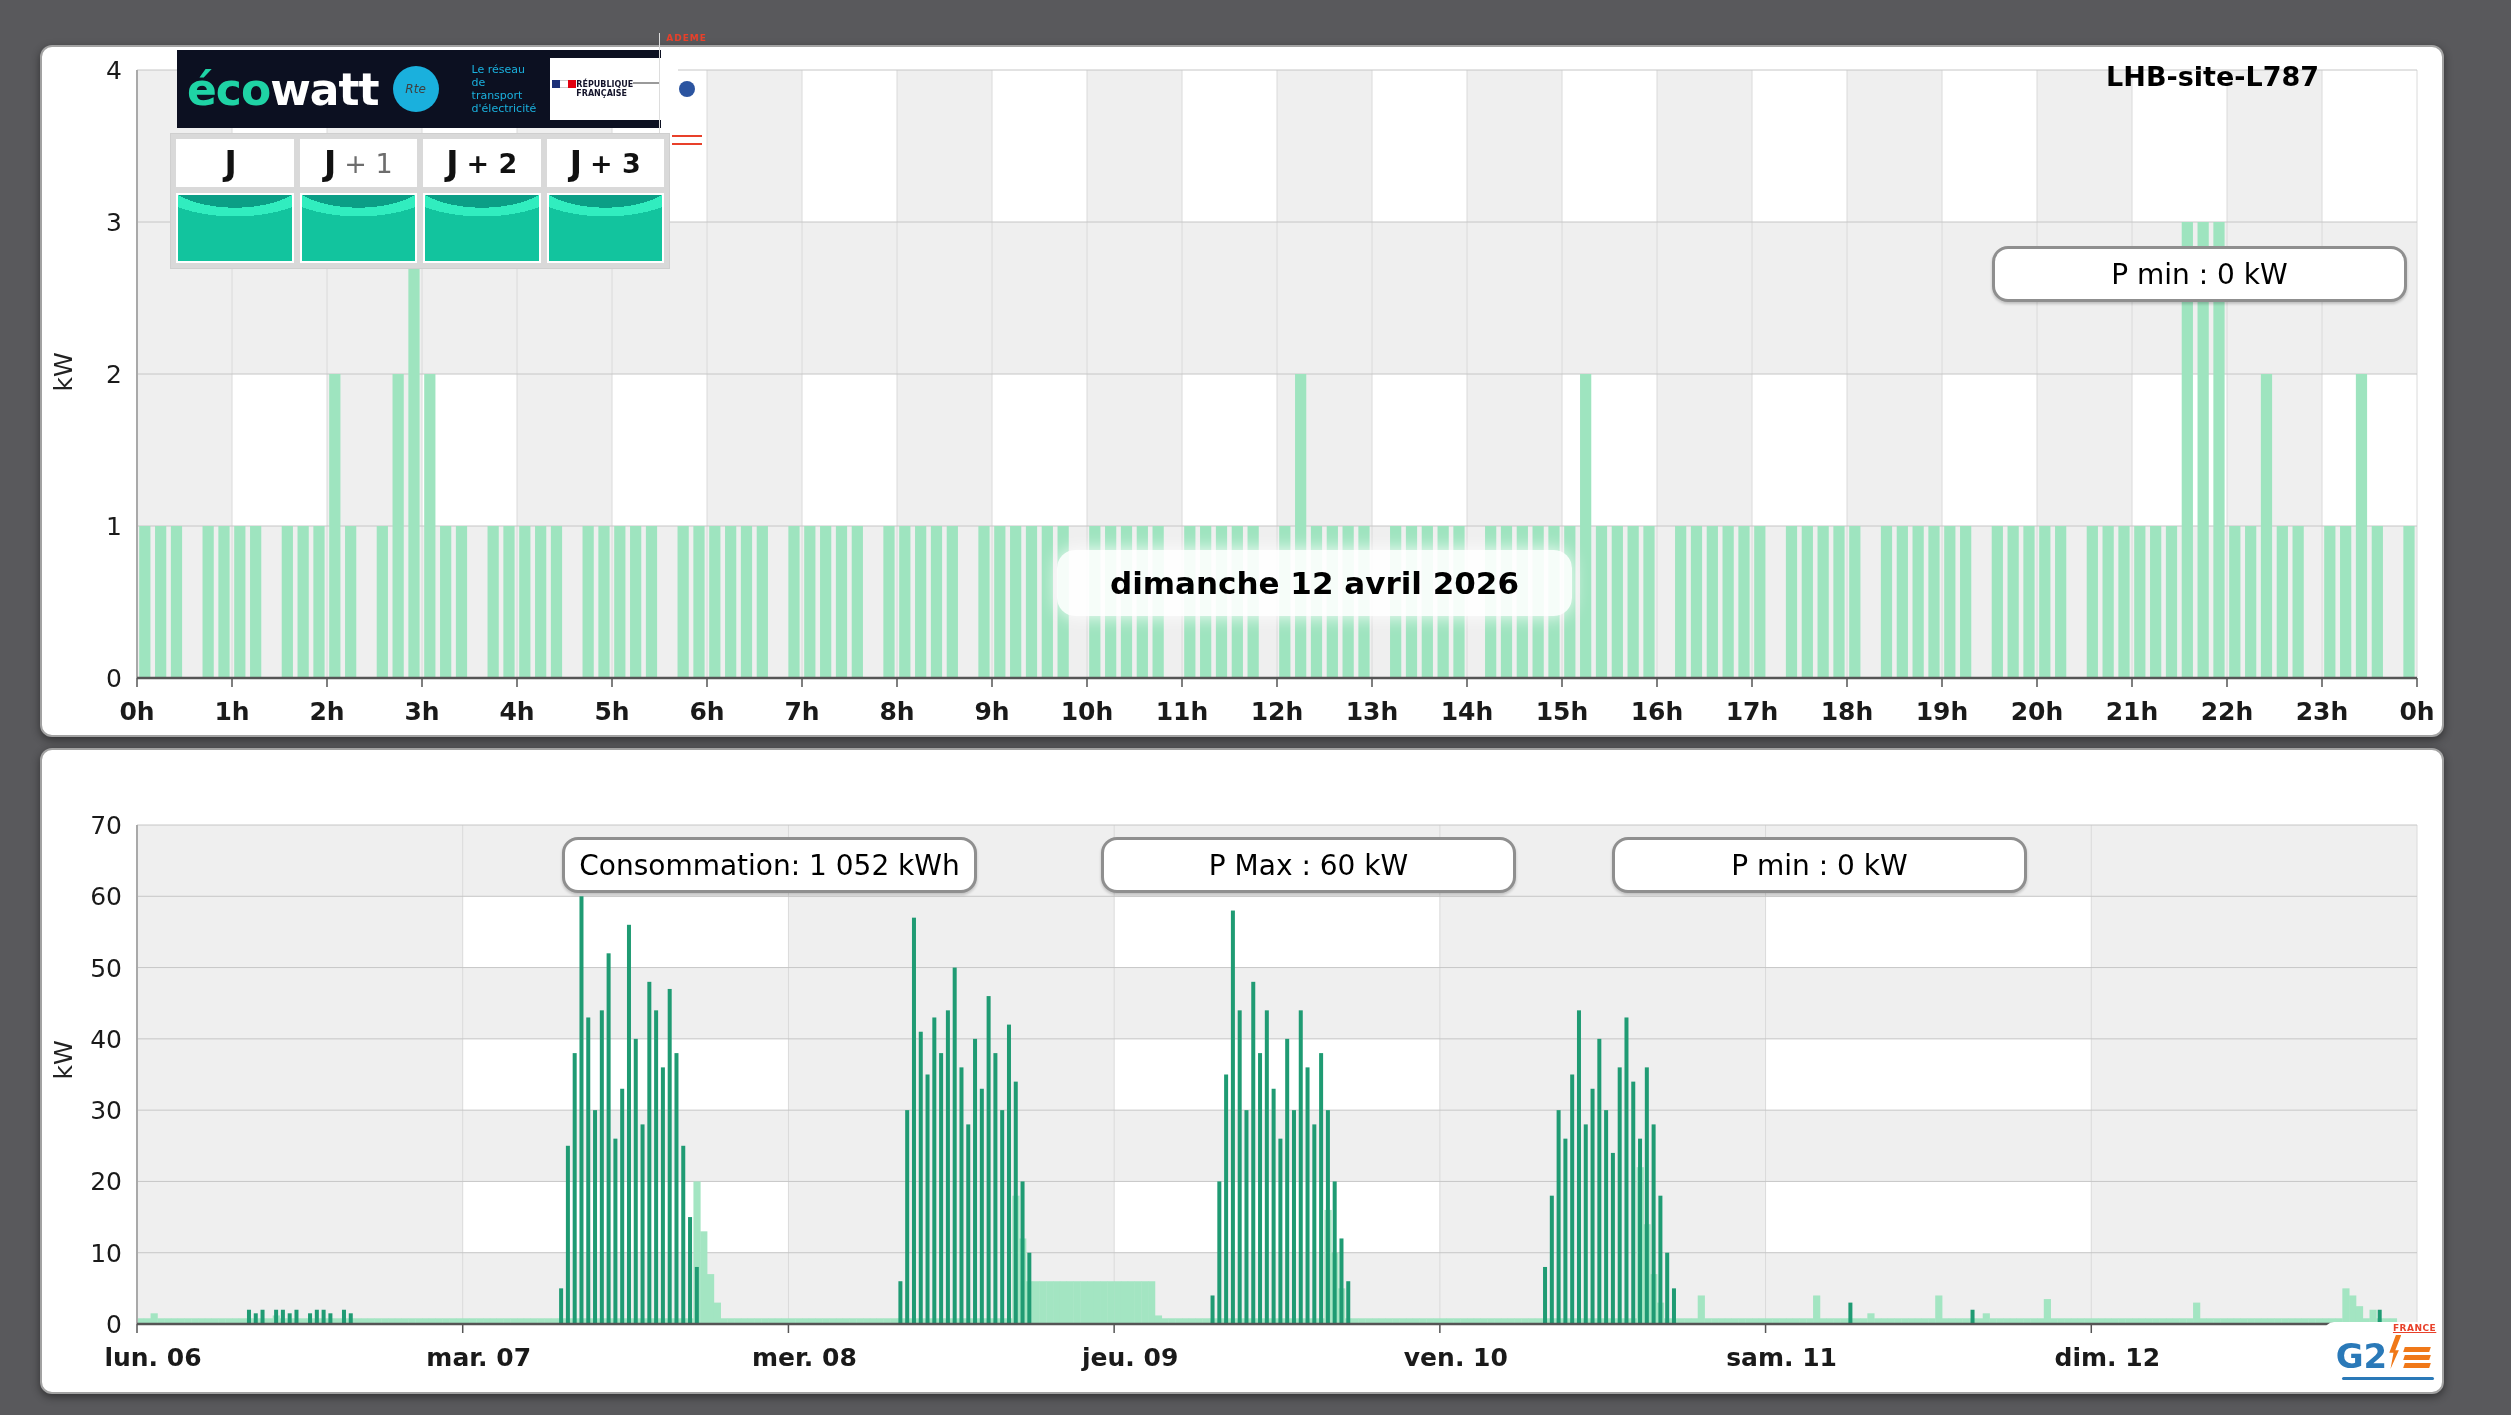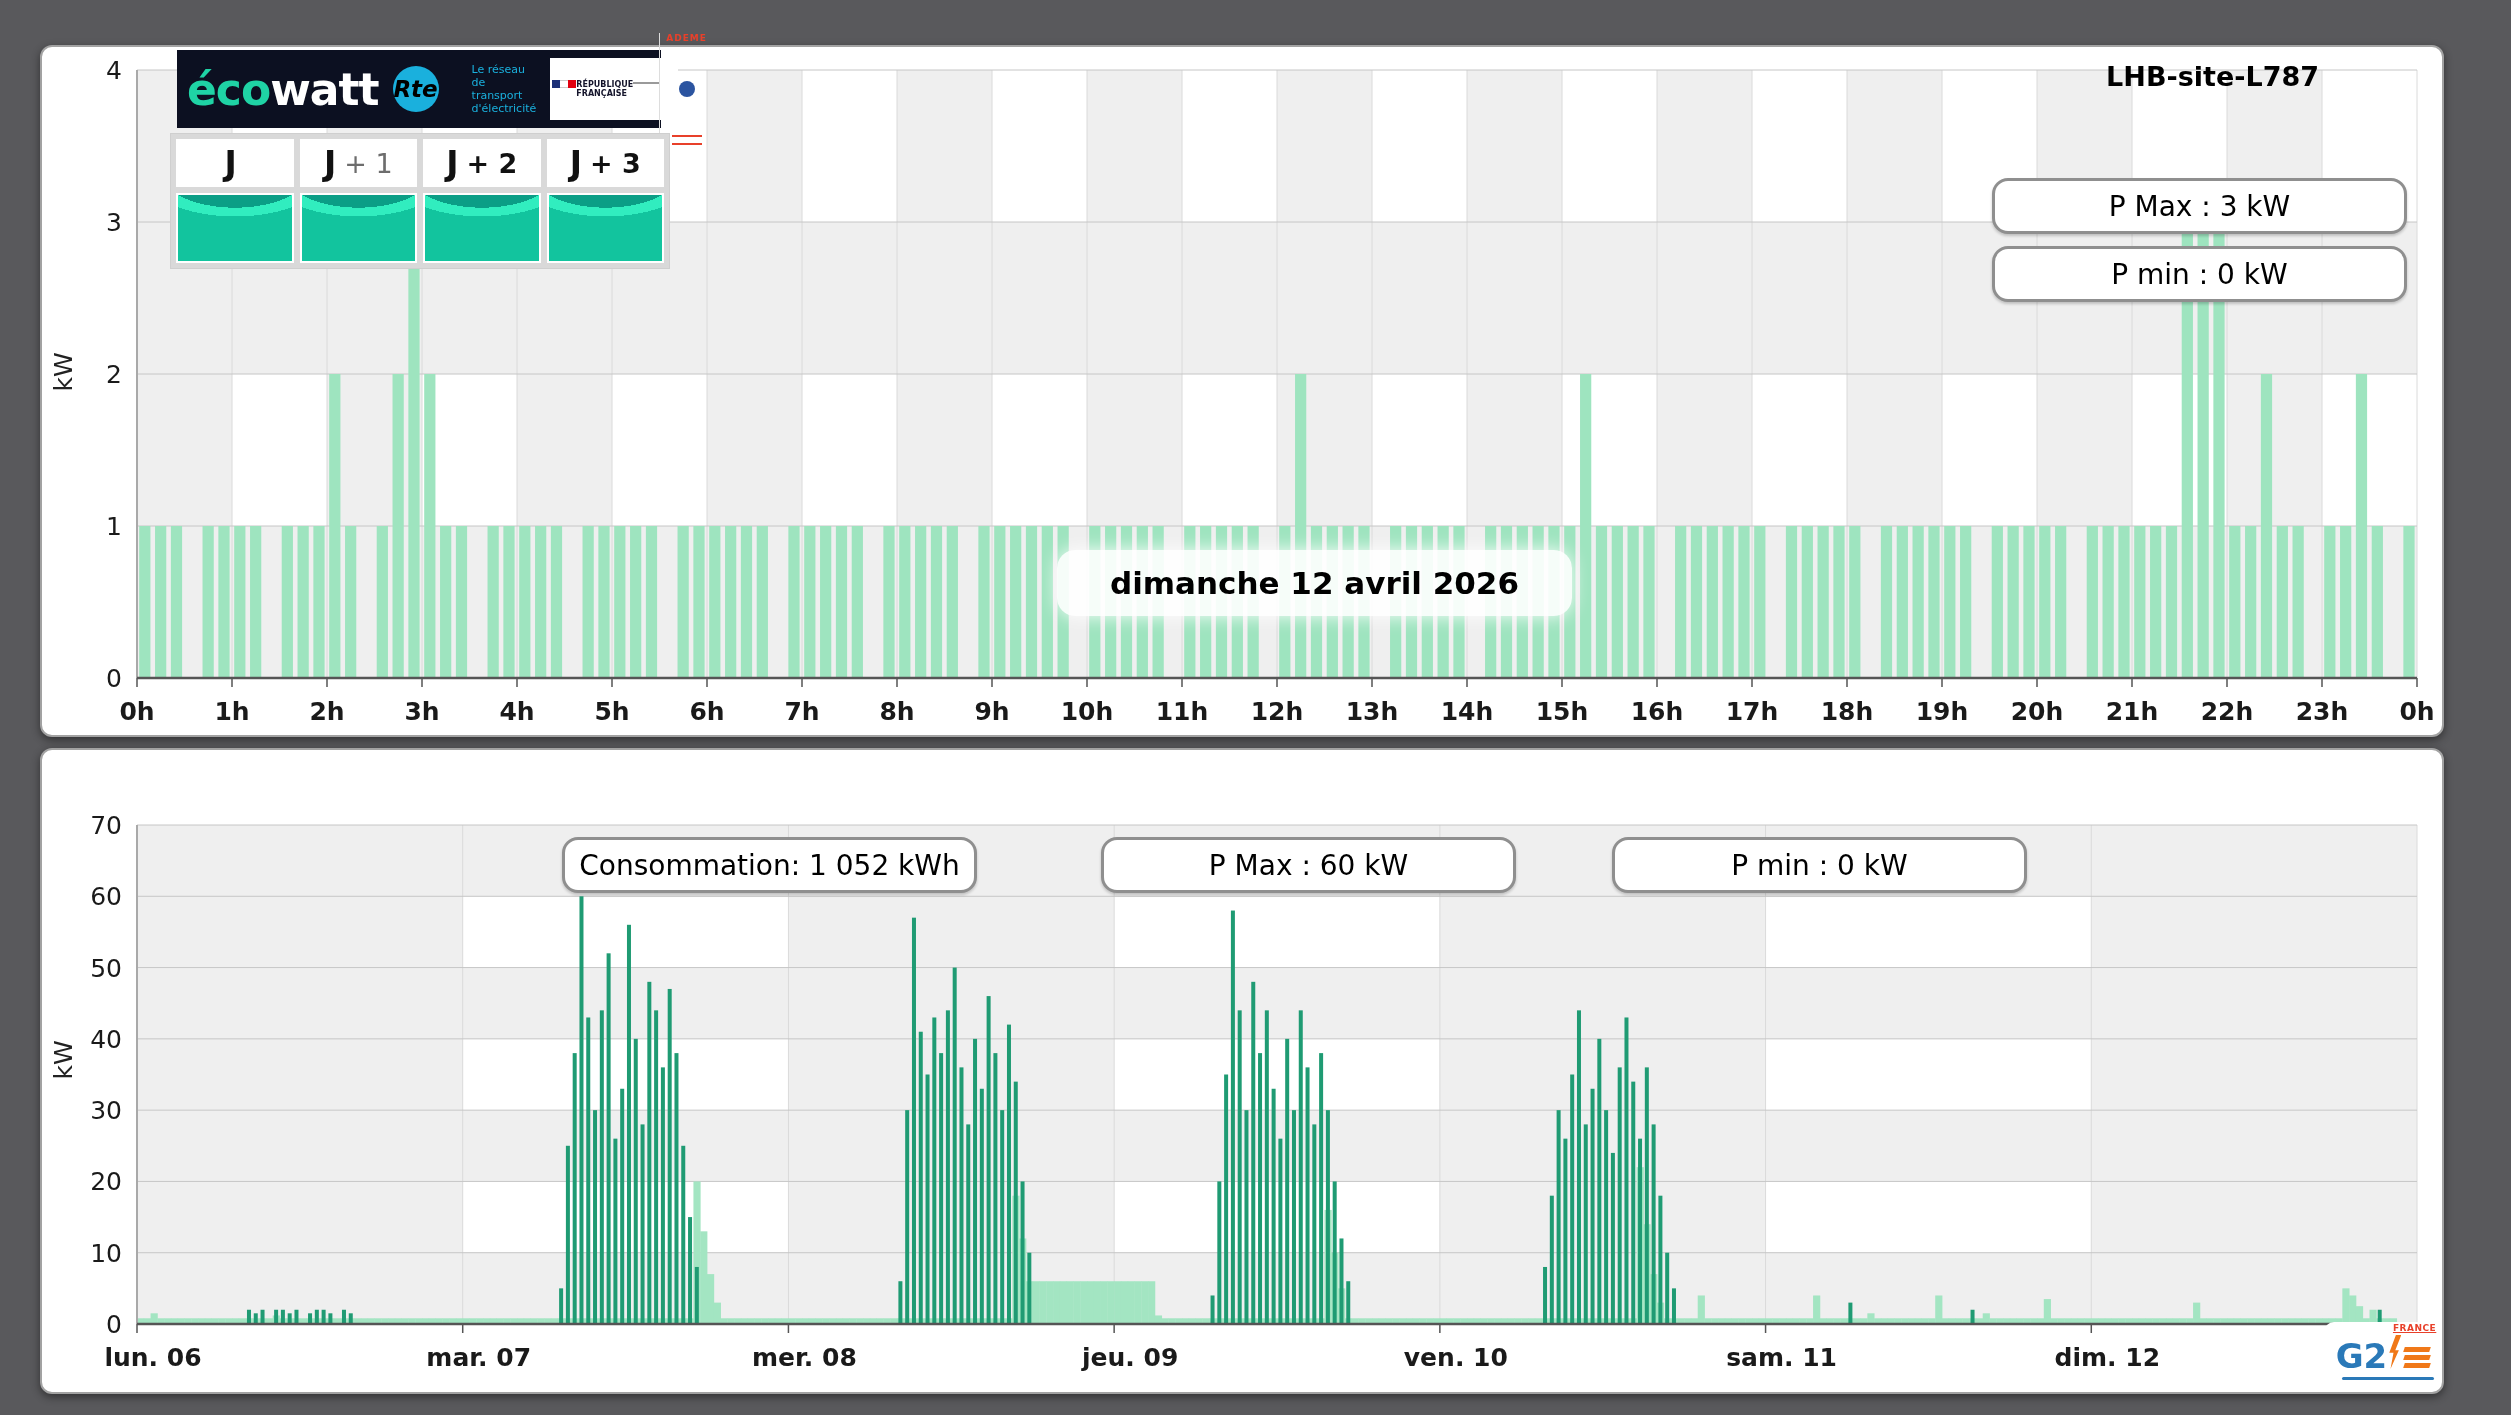--- a/index.html
+++ b/index.html
@@ -6,21 +6,21 @@
   body{width:2511px;height:1415px;position:relative;font-family:"DejaVu Sans","Liberation Sans",sans-serif;overflow:hidden;}
   .panel{position:absolute;left:40px;width:2400px;background:#ffffff;border:2px solid #a2a2a2;border-radius:12px;box-shadow:0 3px 9px rgba(0,0,0,.45);}
   #top-panel{top:45px;height:688px;}
   #bottom-panel{top:748px;height:642px;}
   .panel svg{position:absolute;left:0;top:0;}
   
   .ecowatt{position:absolute;left:135px;top:3px;width:484px;height:78px;background:#0c1021;display:flex;align-items:center;gap:14px;padding:0 10px;box-sizing:border-box;z-index:5;}
   .ecowatt .eco{font-weight:bold;font-size:44px;letter-spacing:-1px;}
   .ecowatt .eco .t1{color:#1fd3a5;}
   .ecowatt .eco .t2{color:#ffffff;}
-  .rte-circle{width:46px;height:46px;border-radius:50%;background:#1ab0dd;color:#000000;display:flex;align-items:center;justify-content:center;font-size:23px;font-weight:bold;font-style:italic;flex:0 0 auto;}
+  .rte-circle{width:46px;height:46px;border-radius:50%;background:#1ab0dd;color:#404040;display:flex;align-items:center;justify-content:center;font-size:12px;font-weight:normal;font-style:italic;flex:0 0 auto;}
   .rte-tag{color:#1ab0dd;font-size:11px;line-height:13px;white-space:pre-line;margin-left:19px;}
   .gov-badge{margin-left:auto;background:#fff;height:62px;width:128px;display:flex;align-items:center;justify-content:space-around;padding:2px;box-sizing:border-box;}
   .rf{display:flex;flex-direction:row;align-items:flex-start;}
   .rf .flag{display:flex;width:24px;height:8px;margin-bottom:2px;}
   .rf .flag i{flex:1;}
   .rf .flag i:nth-child(1){background:#1c2f77;}
   .rf .flag i:nth-child(2){background:#fff;border-top:1px solid #ccc;border-bottom:1px solid #ccc;}
   .rf .flag i:nth-child(3){background:#e1000f;}
   .rf .rf-txt{font-size:8px;font-weight:bold;color:#14142b;line-height:9px;white-space:pre-line;}
   .rf .script{width:26px;height:2px;background:#9a9a9a;margin-top:2px;}
@@ -334,21 +334,20 @@
         <span>J</span>
         <span class="sfx">+ 3</span>
       </div>
     <div class="day-tile"></div>
     <div class="day-tile"></div>
     <div class="day-tile"></div>
     <div class="day-tile"></div>
   </div>
 
   <div class="site-title">LHB-site-L787</div>
-  <div class="info-box" style="left:1950px;top:131px;">P Max :  3 kW</div>
   <div class="info-box" style="left:1950px;top:199px;">P min : 0 kW</div>
   <div class="date-box">dimanche 12 avril 2026</div>
   <div class="ylab" style="top:315px;">kW</div>
 </div>
 
 <div class="panel" id="bottom-panel">
   <svg id="bottom-svg" width="2400" height="642">
       <rect x="95" y="75" width="2280" height="499" fill="#ffffff"></rect>
       <rect x="95" y="502.7142857142857" width="2280" height="71.28571428571429" fill="#efefef"></rect>
       <rect x="95" y="360.1428571428571" width="2280" height="71.28571428571429" fill="#efefef"></rect>

